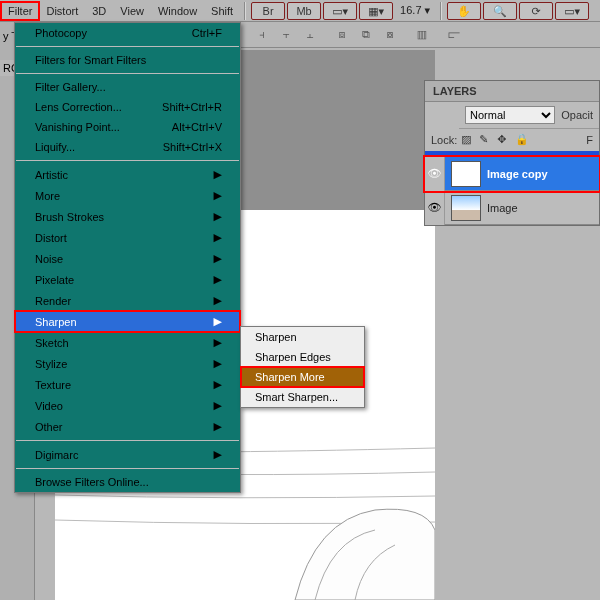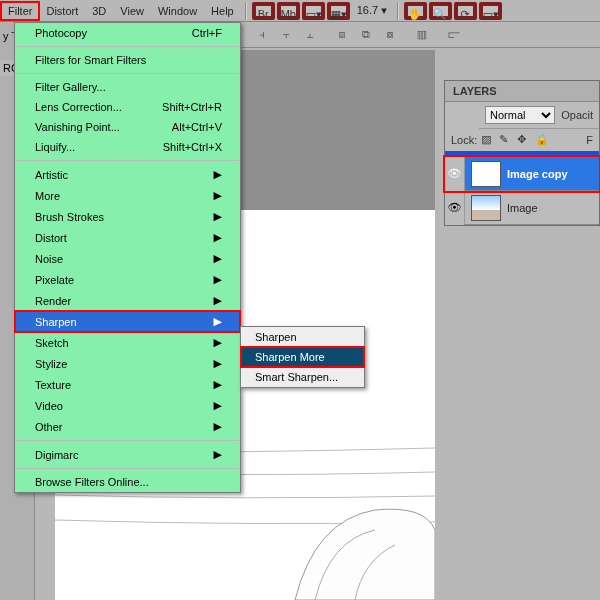--- a/index.html
+++ b/index.html
@@ -1,40 +1,40 @@
 <!DOCTYPE html>
 <html><head>
 <meta charset="utf-8">
 <style>
 *{box-sizing:border-box;margin:0;padding:0;font-family:Tahoma,Arial,sans-serif;font-size:11px;-webkit-font-smoothing:none;}
 body{background:#b8b8b8;width:600px;height:600px;overflow:hidden;position:relative;}
 .menubar{background:#b8b8b8;height:22px;display:flex;align-items:center;padding:0 1px;border-bottom:1px solid #888;}
 .menubar .menu-item{padding:3px 7px;cursor:default;color:#222;}
 .highlight-active{outline:2px solid red;outline-offset:-1px;}
 .menubar .sep{width:2px;height:18px;border-left:1px solid #8a8a8a;border-right:1px solid #d8d8d8;margin:0 4px;}
-.tb-icon{width:23px;height:18px;display:inline-block;background:#c2c2c2;border:4px solid #7f1d1d;border-radius:2px;margin:0 1px;vertical-align:middle;text-align:center;line-height:16px;color:#333;}
+.tb-icon{width:34px;height:18px;display:inline-block;background:#c2c2c2;border:1px solid #7f1d1d;border-radius:2px;margin:0 1px;vertical-align:middle;text-align:center;line-height:16px;color:#333;}
 .zoom{margin:0 6px;color:#222;}
 .toolbar2{background:#b8b8b8;height:26px;display:flex;align-items:center;padding-left:250px;border-bottom:1px solid #888;}
 .toolbar2 .ic{width:20px;height:18px;margin:0 2px;color:#555;display:inline-flex;align-items:center;justify-content:center;}
-.dropdown{position:absolute;left:14px;top:22px;width:227px;background:#86efac;border:1px solid #7a7a7a;box-shadow:2px 2px 4px rgba(0,0,0,0.4);}
+.dropdown{position:absolute;left:14px;top:22px;width:227px;background:#0f766e;border:1px solid #7a7a7a;box-shadow:2px 2px 4px rgba(0,0,0,0.4);}
 .dropdown .mi{display:flex;justify-content:space-between;align-items:center;padding:4px 18px 4px 20px;color:#000;cursor:default;position:relative;}
 .dropdown .divider{height:1px;background:#bbb;margin:3px 1px;}
 .dropdown .mi .arrow{color:#000;}
 .dropdown .mi.hl{background:#2b6cd8;color:#fff;}
 .dropdown .mi.hl .arrow{color:#fff;}
 .hl-box{outline:2px solid red;outline-offset:-1px;}
 .submenu{position:absolute;left:240px;top:326px;width:125px;background:#eee;border:1px solid #7a7a7a;box-shadow:2px 2px 4px rgba(0,0,0,0.4);}
 .submenu .mi{padding:4px 14px;color:#000;}
-.submenu .mi.hl{background:#0c4a6e;color:#fff;}
+.submenu .mi.hl{background:#a16207;color:#fff;}
 .canvas-scroll{position:absolute;left:35px;top:50px;width:400px;height:160px;background:#8f8f8f;}
 .canvas-paper{position:absolute;left:55px;top:210px;width:380px;height:390px;background:#fff;}
 .sketch{position:absolute;left:55px;top:430px;width:380px;height:170px;overflow:hidden;}
 .sketch svg{width:100%;height:100%;}
 .tag{position:absolute;left:0;top:60px;background:#b8b8b8;padding:2px 3px;color:#000;}
-.layers{position:absolute;right:0;top:80px;width:156px;background:#bcbcbc;border:1px solid #6e6e6e;}
+.layers{position:absolute;right:0;top:80px;width:176px;background:#bcbcbc;border:1px solid #6e6e6e;}
 .layers .hdr{background:#b0b0b0;padding:4px 8px;font-weight:bold;color:#333;border-bottom:1px solid #888;}
 .layers .ctrl{display:flex;align-items:center;padding:4px 6px;border-bottom:1px solid #999;margin-left:34px;}
 .layers select{flex:1;font-size:11px;height:18px;background:#eee;border:1px solid #888;}
 .layers .opacity{margin-left:6px;color:#333;}
 .layers .lock{padding:4px 6px;color:#333;border-bottom:6px solid #1d4ed8;display:flex;align-items:center;gap:4px;}
 .layers .lock .li{width:14px;height:14px;display:inline-block;}
 .layer{display:flex;align-items:center;height:34px;border-bottom:1px solid #888;}
 .layer.sel{background:#2b78e4;color:#fff;}
 .layer.sel .lname{color:#fff;font-weight:bold;}
 .layer .eye{width:20px;height:34px;display:flex;align-items:center;justify-content:center;background:#bcbcbc;border-right:1px solid #999;}
@@ -48,21 +48,21 @@
 <body>
 
 <div class="gray-bar"></div>
 
 <div class="menubar">
   <span class="menu-item highlight-active">Filter</span>
   <span class="menu-item">Distort</span>
   <span class="menu-item">3D</span>
   <span class="menu-item">View</span>
   <span class="menu-item">Window</span>
-  <span class="menu-item">Help</span>
+  <span class="menu-item">Shift</span>
   <span class="sep"></span>
   <span class="tb-icon">Br</span>
   <span class="tb-icon">Mb</span>
   <span class="tb-icon">▭▾</span>
   <span class="tb-icon">▦▾</span>
   <span class="zoom"><span>16.7</span> ▾</span>
   <span class="sep"></span>
   <span class="tb-icon">✋</span>
   <span class="tb-icon">🔍</span>
   <span class="tb-icon">⟳</span>
@@ -185,20 +185,21 @@
       <span class="arrow">▶</span>
     </div>
   <div class="divider"></div>
   <div class="mi">
       <span>Browse Filters Online...</span>
     </div>
 </div>
 
 <div class="submenu">
   <div class="mi">Sharpen</div>
+  <div class="mi">Sharpen Edges</div>
   <div class="mi hl hl-box">Sharpen More</div>
   <div class="mi">Smart Sharpen...</div>
 </div>
 
 <div class="layers">
   <div class="hdr">LAYERS</div>
   <div class="ctrl">
     <select><option>Normal</option></select>
     <span class="opacity">Opacit</span>
   </div>

